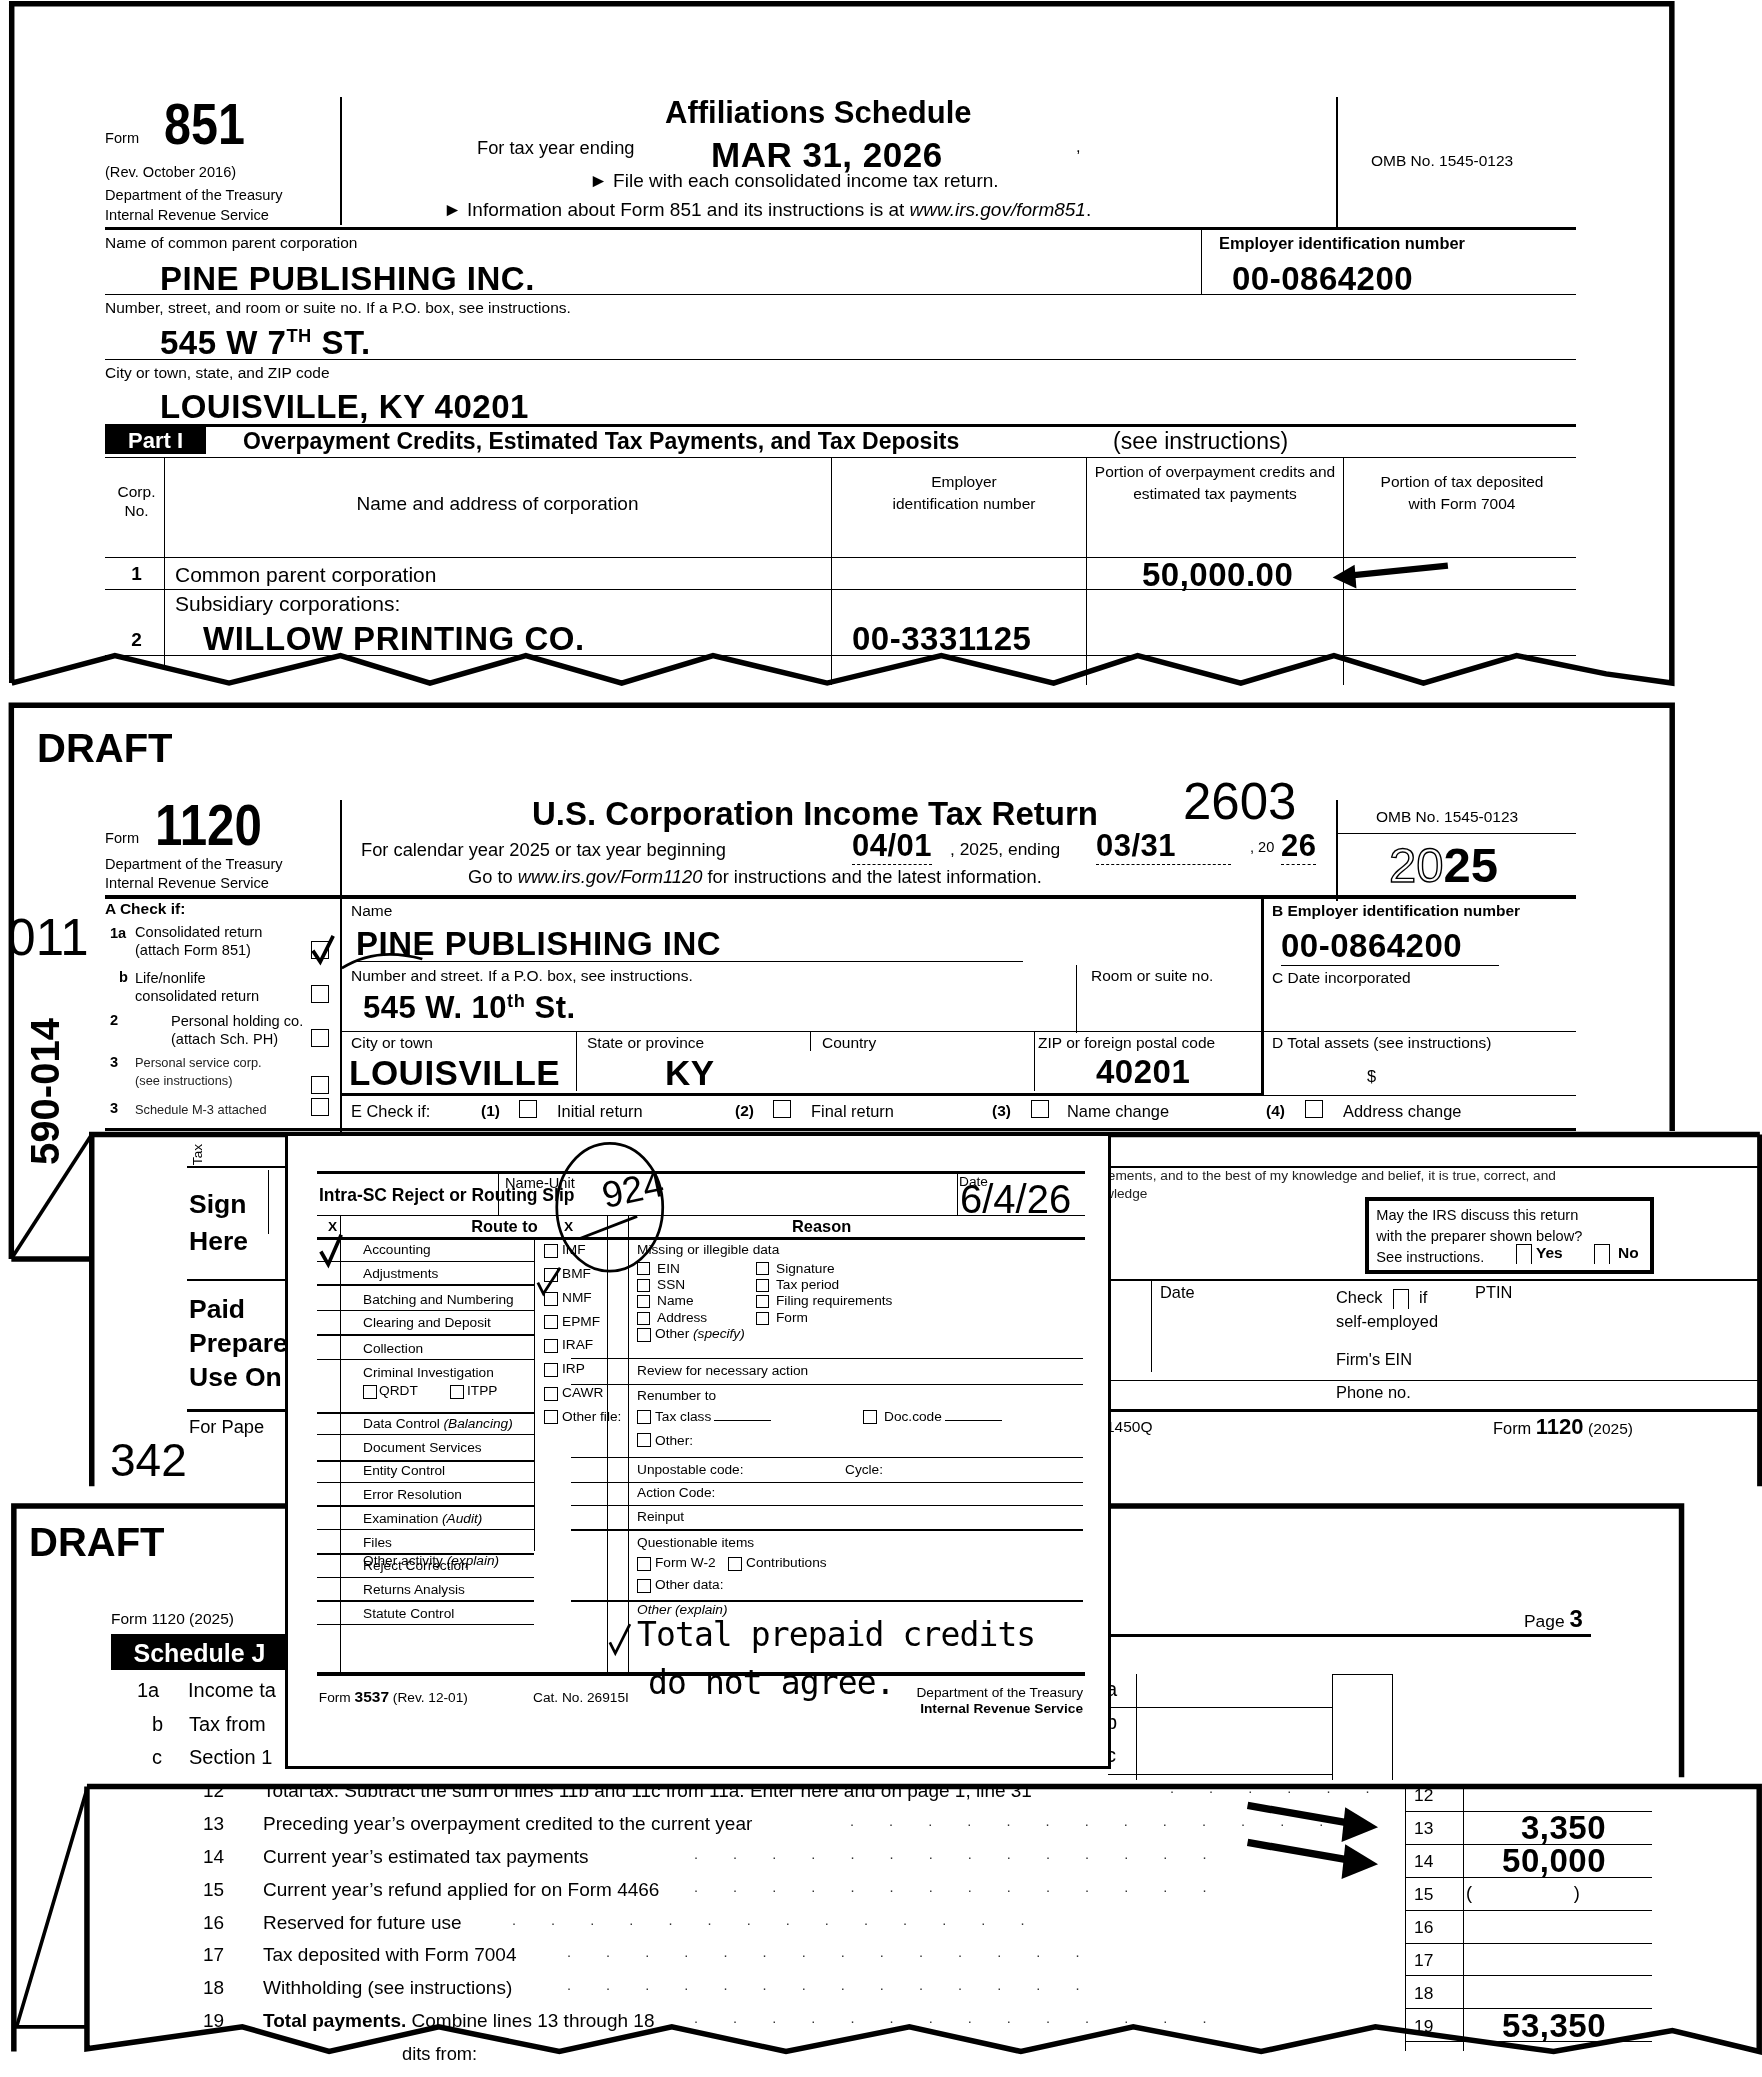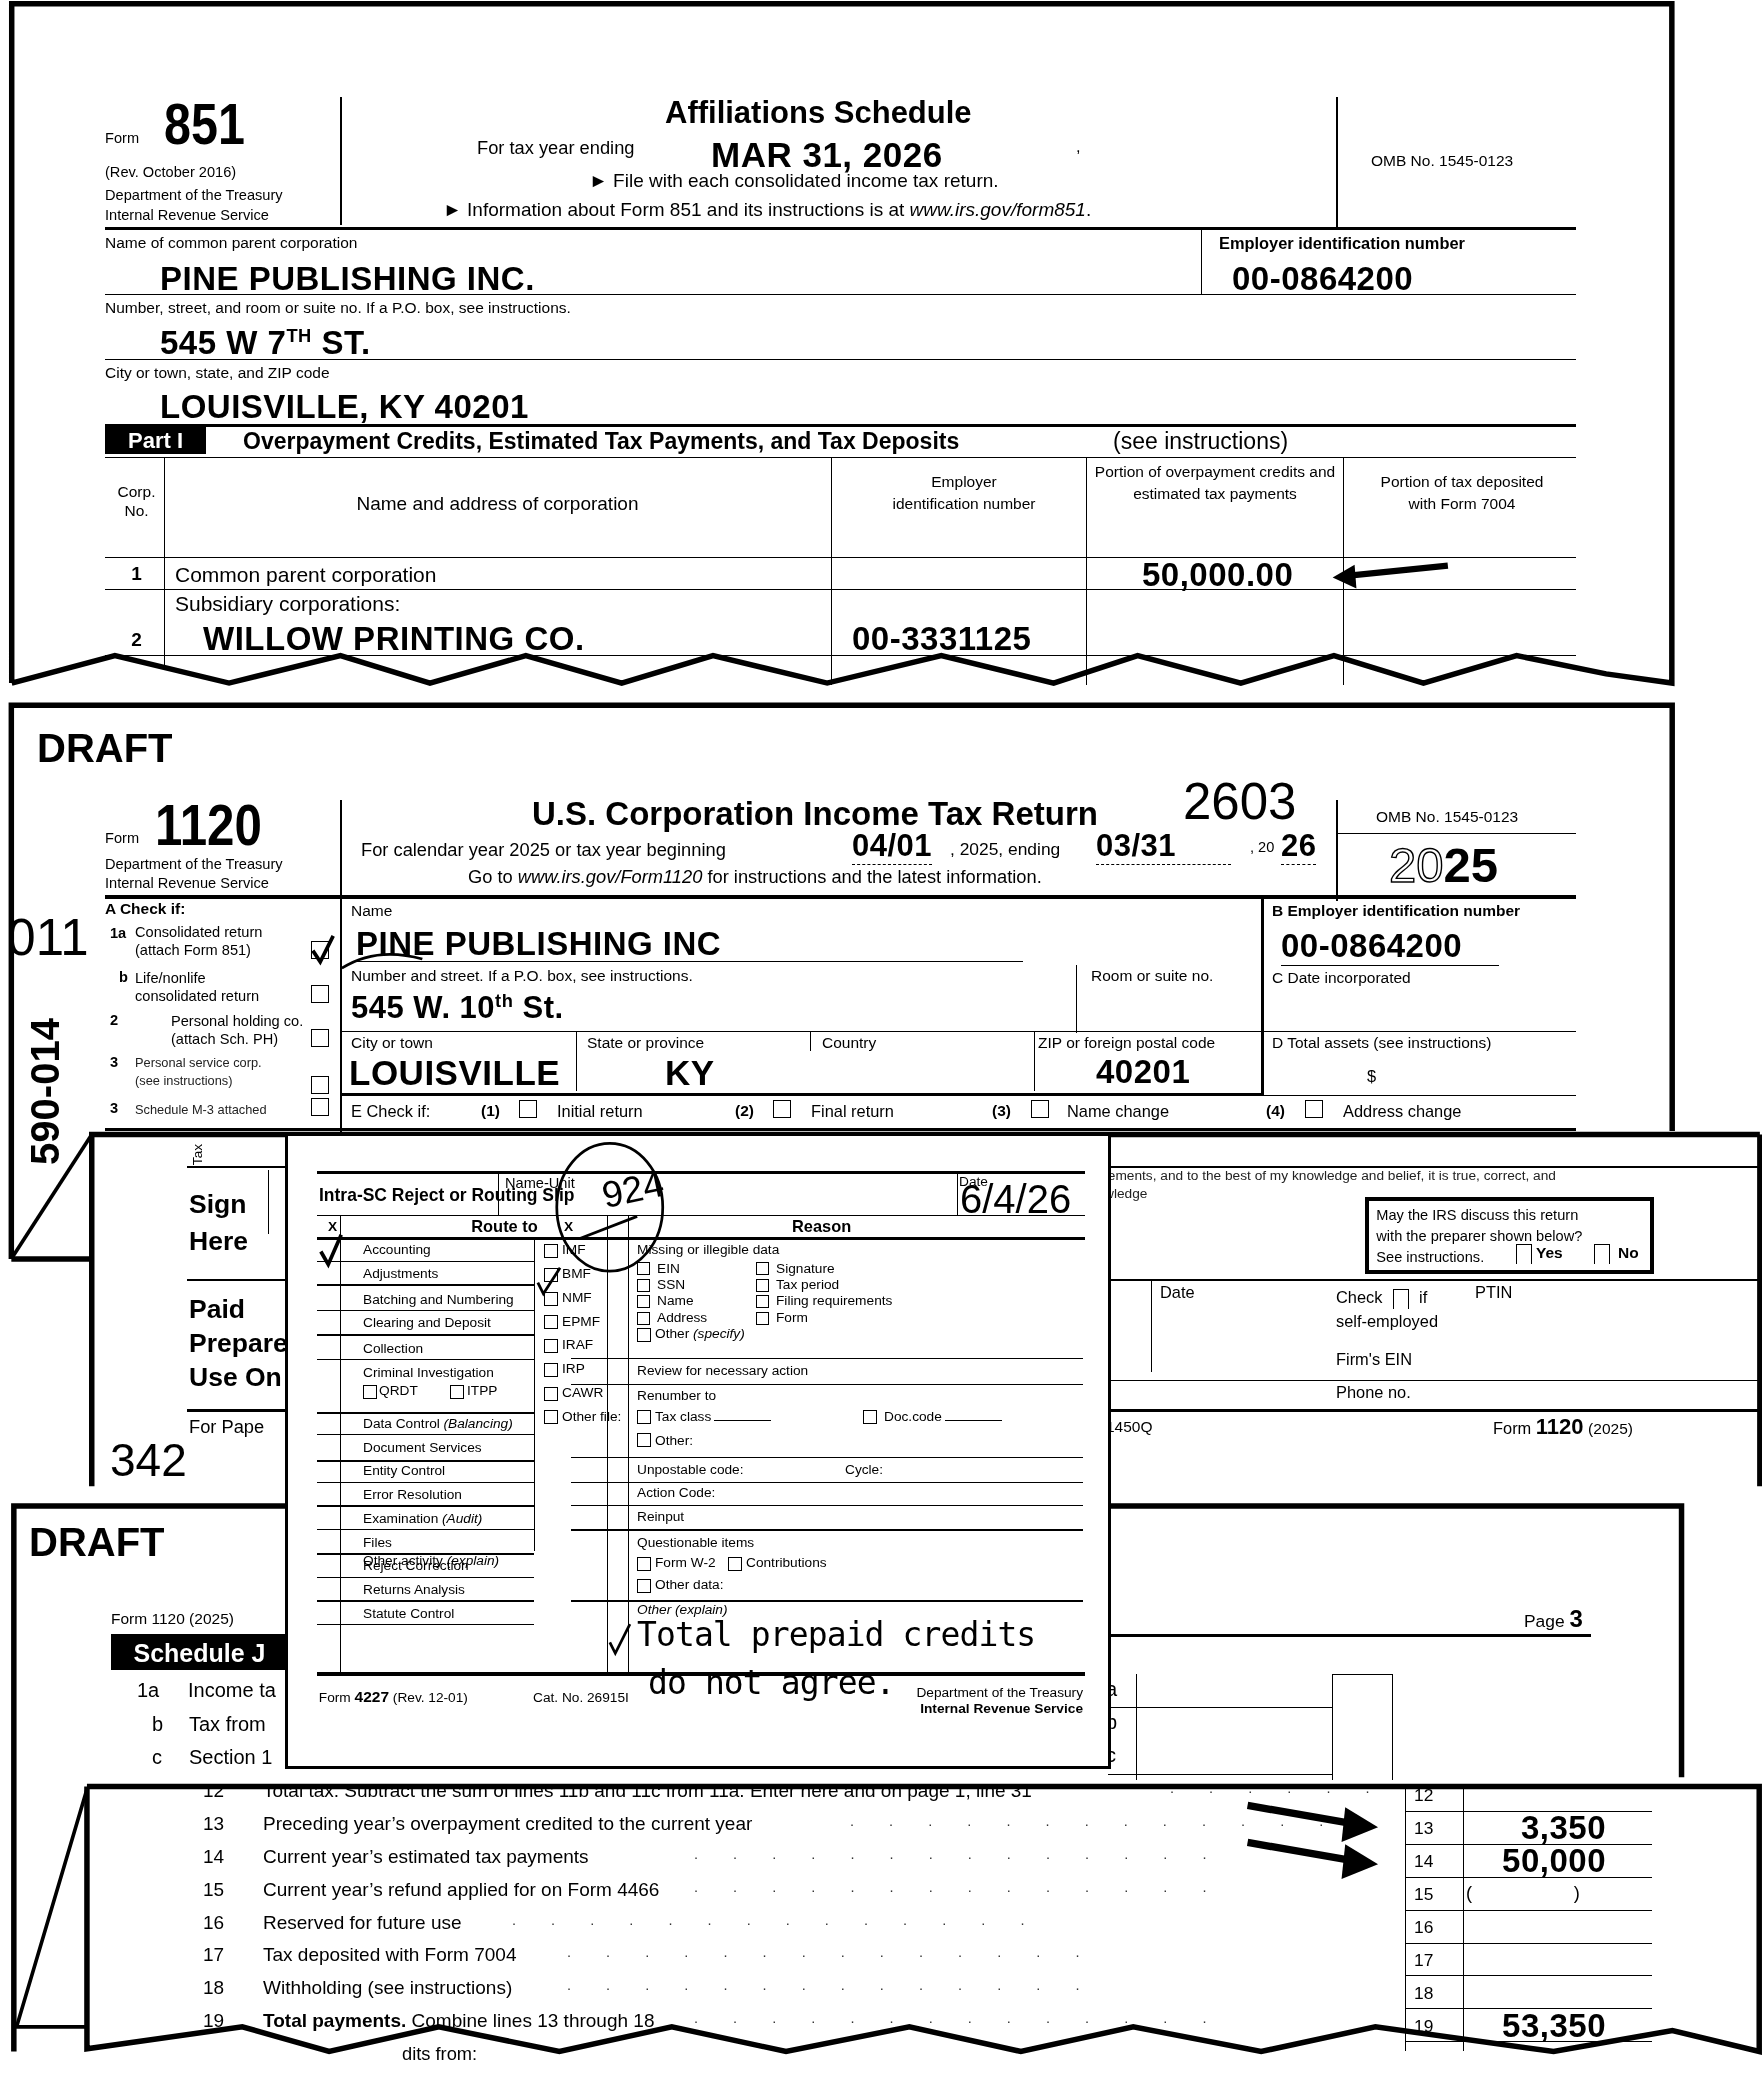--- a/index.html
+++ b/index.html
@@ -157,21 +157,21 @@
   <div class="abs" style="left:351px;top:902px;font-size:15.5px;">Name</div>
   <div class="abs b filled" style="left:356px;top:925px;font-size:33px;">PINE PUBLISHING INC</div>
   <svg width="183" height="37" style="left:340px;top:946px;" viewBox="0 0 200 40">
       <path d="M2,24 Q40,0 90,14" fill="none" stroke="#000" stroke-width="3"></path>
     </svg>
   <div class="hline" style="left:356px;top:961px;width:667px;"></div>
 
   <div class="abs" style="left:351px;top:967px;font-size:15.5px;">Number and street. If a P.O. box, see instructions.</div>
   <div class="vline" style="left:1076px;top:965px;height:68px;"></div>
   <div class="abs" style="left:1091px;top:967px;font-size:15.5px;">Room or suite no.</div>
-  <div class="abs b filled" style="left:351px;top:990px;font-size:31px;">
+  <div class="abs b filled" style="left:363px;top:990px;font-size:31px;">
     <span>545 W. 10</span><sup style="font-size:18.3px;">th</sup><span> St.</span>
   </div>
   <div class="hline" style="left:340px;top:1031px;width:923px;"></div>
 
   <div class="abs" style="left:351px;top:1034px;font-size:15.5px;">City or town</div>
   <div class="abs b filled" style="left:349px;top:1053px;font-size:35px;">LOUISVILLE</div>
   <div class="vline" style="left:576px;top:1031px;height:60px;"></div>
   <div class="abs" style="left:587px;top:1034px;font-size:15.5px;">State or province</div>
   <div class="abs b filled" style="left:665px;top:1053px;font-size:35px;">KY</div>
   <div class="vline" style="left:810px;top:1031px;height:20px;"></div>
@@ -499,21 +499,21 @@
     <div class="abs i" style="left:320px;top:431px;font-size:13.7px;">Other (explain)</div>
     <svg width="27.4" height="37" style="left:291px;top:451px;" viewBox="0 0 30 40">
         <path d="M2,22 L8,34 L24,2" fill="none" stroke="#000" stroke-width="3"></path>
       </svg>
     <div class="abs" style="left:320px;top:444px;font-size:33px;font-family:'DejaVu Sans Mono',monospace;letter-spacing:-0.9px;">Total prepaid credits</div>
     <div class="abs" style="left:331px;top:492px;font-size:33px;font-family:'DejaVu Sans Mono',monospace;letter-spacing:-0.9px;">do not agree.</div>
 
     <div class="abs i" style="left:46px;top:382px;font-size:13.7px;"><span style="font-style:normal;">Other activity</span> <span>(explain)</span></div>
     <div class="hline" style="left:0;top:501px;width:768px;height:3.7px;"></div>
 
-    <div class="abs" style="left:1.8px;top:517px;font-size:13.7px;"><span>Form</span> <span class="b" style="font-size:15.5px;">4227</span> <span>(Rev. 12-01)</span></div>
+    <div class="abs" style="left:1.8px;top:517px;font-size:13.7px;"><span>Form</span> <span class="b" style="font-size:15.5px;">3537</span> <span>(Rev. 12-01)</span></div>
     <div class="abs" style="left:216px;top:519px;font-size:13.7px;">Cat. No. 26915I</div>
     <div class="abs" style="left:556px;top:514px;font-size:13.7px;text-align:right;width:210px;line-height:16.4px;">
       <div>Department of the Treasury</div>
       <div class="b">Internal Revenue Service</div>
     </div>
   </div>
 </div>
 
 
 </body></html>

